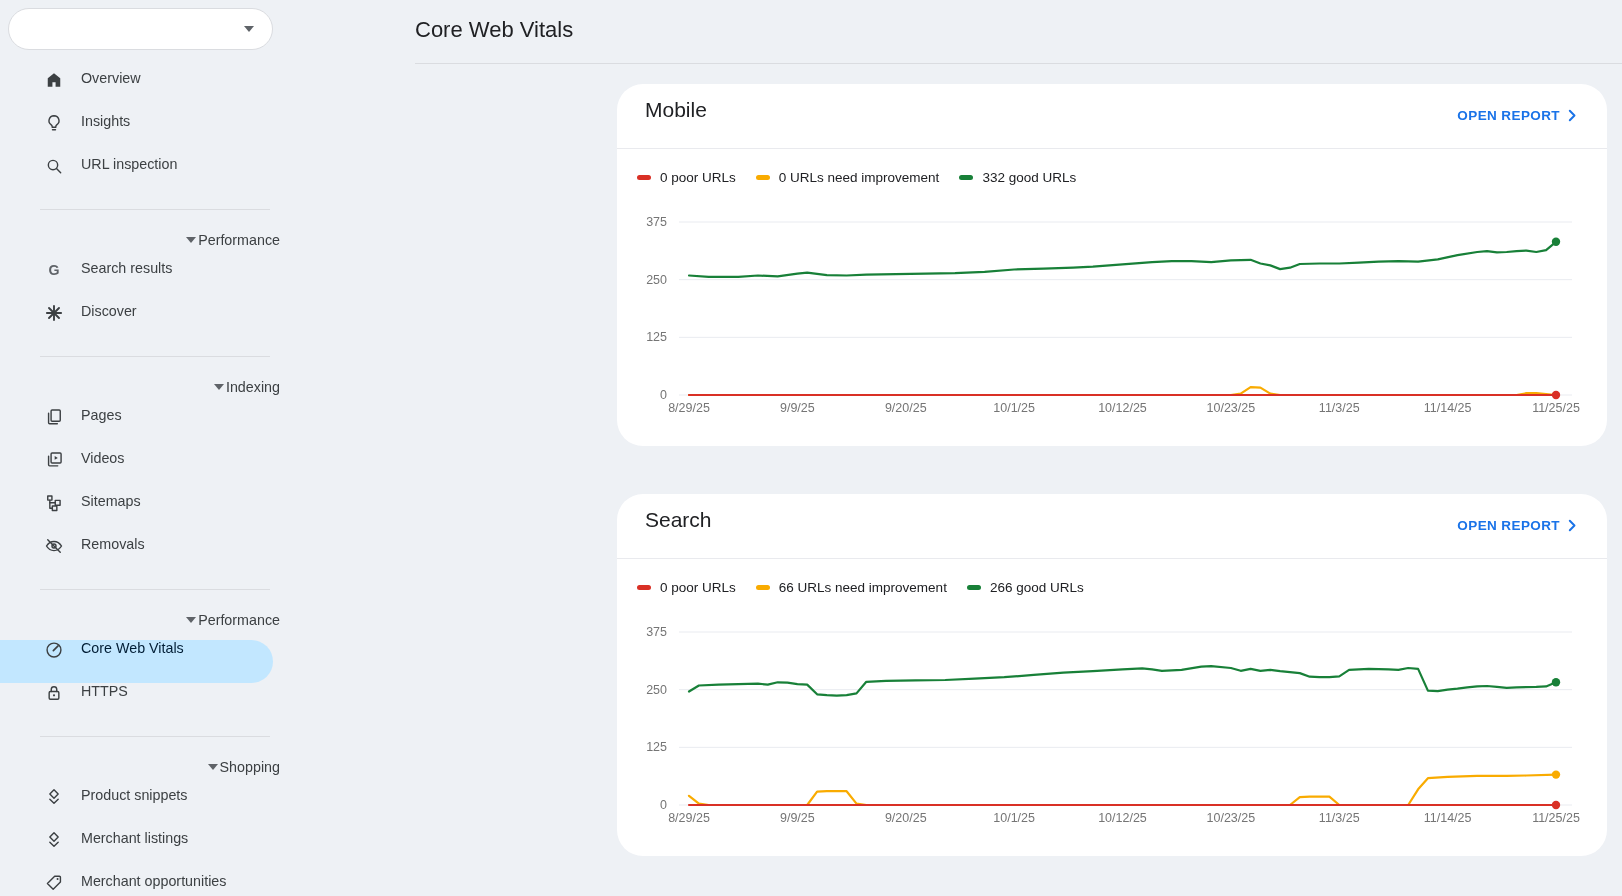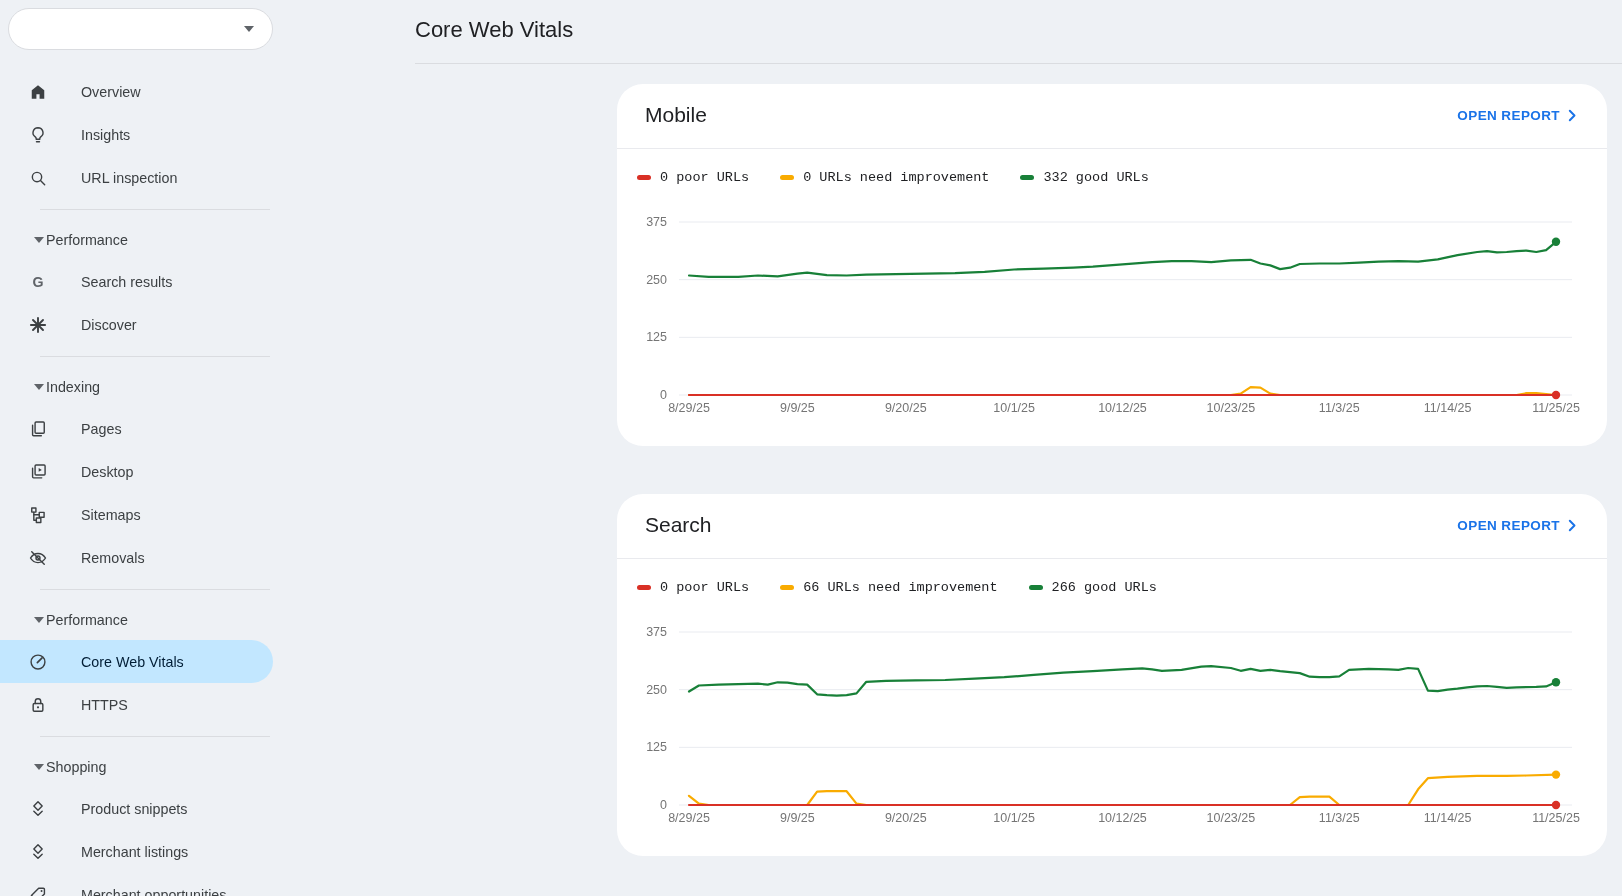--- a/index.html
+++ b/index.html
@@ -20,52 +20,52 @@
     display:flex; align-items:center; justify-content:flex-end;
     padding-right:18px; cursor:pointer;
   }
   .caret-down {
     width:0; height:0;
     border-left:5.5px solid transparent; border-right:5.5px solid transparent;
     border-top:6px solid #5f6368; flex:none;
   }
   .nav { margin-top:20px; }
   .nav-item {
-    height:43px; display:flex; align-items:center;
-    padding-left:28px; gap:33px; font-size:14.3px; color:#3c4043;
+    height:43px; display:flex; 
+    padding-left:44px; gap:17px; font-size:14.3px; color:#3c4043;
     cursor:pointer; border-radius:0 22px 22px 0; margin-right:7px;
     white-space:nowrap;
   }
   .nav-item.selected { background:#c2e7ff; color:#001d35; font-weight:500; }
   .icon { width:20px; height:20px; display:flex; align-items:center; justify-content:center; flex:none; }
   .icon svg { display:block; }
   .nav-divider { border-top:1px solid #dadce0; margin:10px 10px 10px 40px; }
   .nav-section-header {
     height:40px; display:flex; align-items:center;
     padding-left:34px; gap:2px; font-size:14.3px; color:#3c4043;
-    font-weight:500; cursor:pointer;
+    font-weight:500; cursor:pointer;justify-content:flex-end;
   }
   
   .main { flex:1; min-width:0; }
   .main-header { margin-left:135px; padding:17px 0 21px; border-bottom:1px solid #dadce0; }
   .page-title { font-size:22px; color:#202124; line-height:25px; }
   .cards { margin:20px 15px 0 337px; width:990px; display:flex; flex-direction:column; gap:48px; }
   .card { background:#fff; border-radius:26px; height:362px; }
   .card-header {
-    display:flex; justify-content:space-between; align-items:center;
+    display:flex; justify-content:space-between; 
     padding:14px 30px 0 28px; height:48px;
   }
   .card-title { font-size:21px; color:#202124; }
   .open-report {
     display:flex; align-items:center; gap:8px;
     color:#1a73e8; font-size:13.5px; font-weight:bold; letter-spacing:0.4px;
     cursor:pointer; text-transform:uppercase;margin-left:12px;
   }
   .card-divider { border-top:1px solid #e9eaee; margin-top:16px; }
-  .legend { display:flex; gap:31px; padding:21px 28px 0 20px; align-items:center;font-family:Liberation Mono, monospace; }
+  .legend { display:flex; gap:20px; padding:21px 28px 0 20px; align-items:center; }
   .legend-item { display:flex; align-items:center; gap:9px; font-size:13.5px; color:#202124; }
   .legend-marker { width:14px; height:4.5px; border-radius:2.5px; flex:none; }
   .chart-svg { display:block; margin-top:20px; }
 </style>
 </head>
 <body>
 
 <aside class="sidebar">
   <div class="property-selector">
     <span></span>
@@ -139,21 +139,21 @@
         <span>Pages</span>
       </div>
       <div class="nav-item">
         <span class="icon">
           <svg viewBox="0 0 24 24" width="20" height="20" fill="none" stroke="#3c4043" stroke-width="1.7" stroke-linecap="round" stroke-linejoin="round">
             <rect x="8.5" y="3.5" width="12" height="12" rx="1.2"></rect>
             <path d="M5.5 7.5v10.3c0 .66.54 1.2 1.2 1.2H16.5"></path>
             <path d="M12.8 7.2l3.8 2.3-3.8 2.3Z" fill="#3c4043" stroke="none"></path>
           </svg>
         </span>
-        <span>Desktop</span>
+        <span>Videos</span>
       </div>
       <div class="nav-item">
         <span class="icon">
           <svg viewBox="0 0 24 24" width="20" height="20" fill="none" stroke="#3c4043" stroke-width="1.7" stroke-linecap="round" stroke-linejoin="round">
             <rect x="4.5" y="3.5" width="5" height="5"></rect>
             <path d="M7 8.5v9.7h3"></path>
             <path d="M7 11.7h6.5"></path>
             <rect x="13.5" y="8.8" width="5.8" height="5.8"></rect>
             <rect x="10" y="15.6" width="5.4" height="5.4"></rect>
           </svg>

